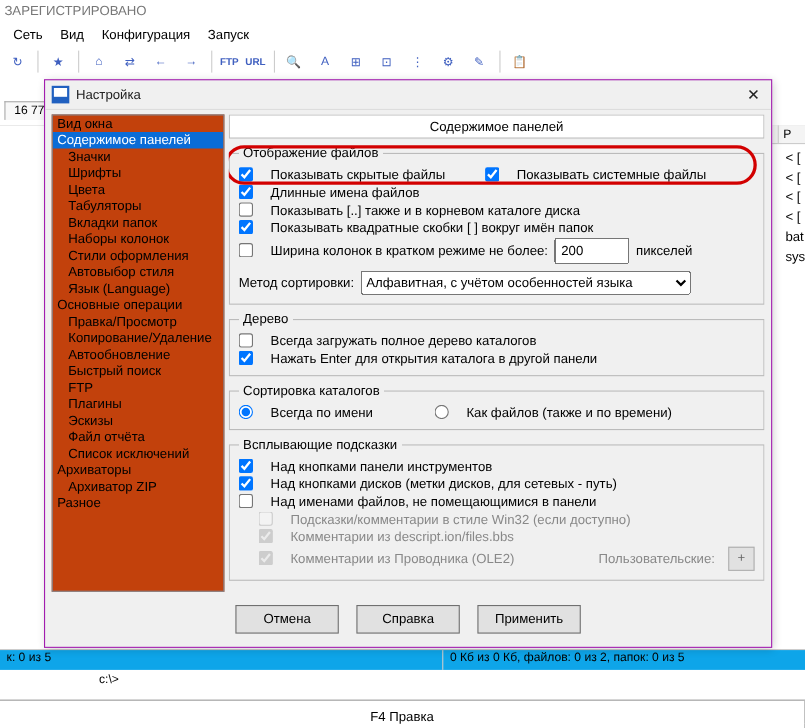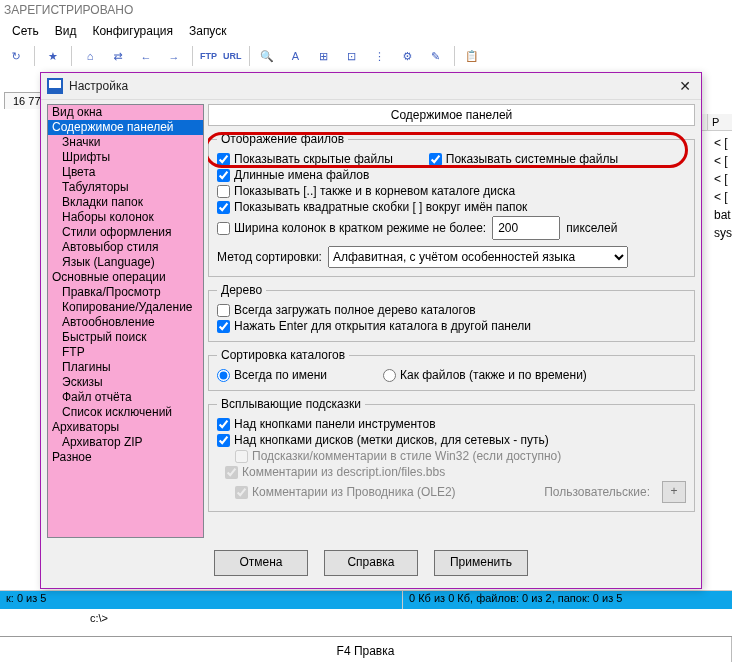--- a/index.html
+++ b/index.html
@@ -187,21 +187,21 @@
   cursor: default;
 }
 .dlg-body {
   display: flex;
   height: 442px;
   border-top: 1px solid #ddd;
 }
 .treepane {
   width: 155px;
   margin: 4px 2px 4px 6px;
-  background: #f9a8d4;
+  background: #c2410c;
   border: 1px solid #828790;
   overflow: hidden;
   font-size: 12px;
   line-height: 15px;
 }
 .treepane div {
   padding: 0 4px;
   white-space: nowrap;
 }
 .treepane .indent { padding-left: 14px; }
@@ -232,22 +232,21 @@
   padding: 0 4px;
 }
 .row {
   display: flex;
   align-items: center;
   margin: 2px 0;
   gap: 6px;
 }
 .chk, .rad {
   display: flex;
-  align-items: center;
-  gap: 4px;
+  gap: 16px;
 }
 input[type=checkbox], input[type=radio] {
   margin: 0;
   width: 13px; height: 13px;
 }
 .greyed { color: #888; }
 .highlight-box {
   position: absolute;
   border: 3px solid #d20000;
   border-radius: 18px;
@@ -488,27 +487,33 @@
               <input type="checkbox" checked="" style="">
               <span>Над кнопками панели инструментов</span>
             </label>
           </div>
         <div class="row">
             <label class="chk">
               <input type="checkbox" checked="" style="">
               <span>Над кнопками дисков (метки дисков, для сетевых - путь)</span>
             </label>
           </div>
+        <div class="row">
+            <label class="chk">
+              <input type="checkbox" style="">
+              <span>Над именами файлов, не помещающимися в панели</span>
+            </label>
+          </div>
         <div class="row greyed" style="margin-left:18px">
             <label class="chk">
               <input type="checkbox" disabled="" style="">
               <span>Подсказки/комментарии в стиле Win32 (если доступно)</span>
             </label>
           </div>
-        <div class="row greyed" style="margin-left:8px">
+        <div class="row greyed" style="margin-left:18px">
             <label class="chk">
               <input type="checkbox" checked="" disabled="" style="">
               <span>Комментарии из descript.ion/files.bbs</span>
             </label>
           </div>
         <div class="row greyed" style="margin-left:18px">
           <label class="chk">
               <input type="checkbox" checked="" disabled="" style="">
               <span>Комментарии из Проводника (OLE2)</span>
             </label>

